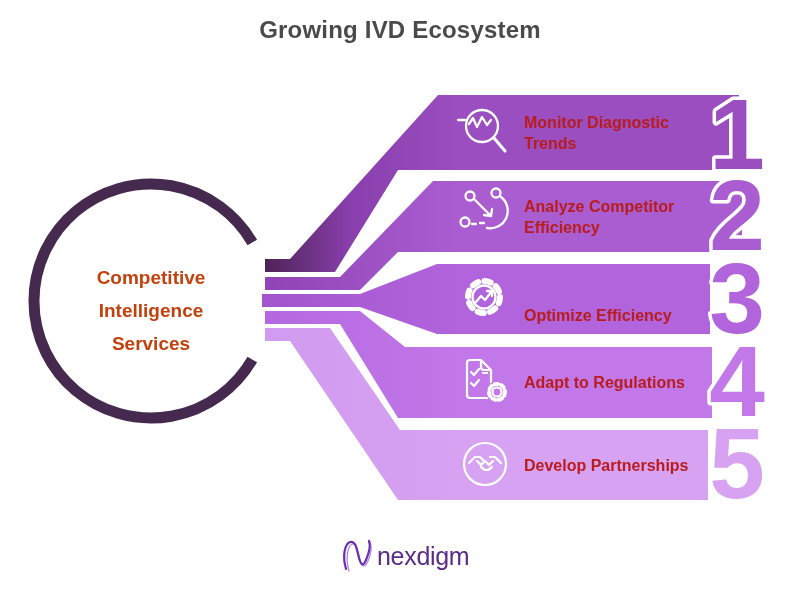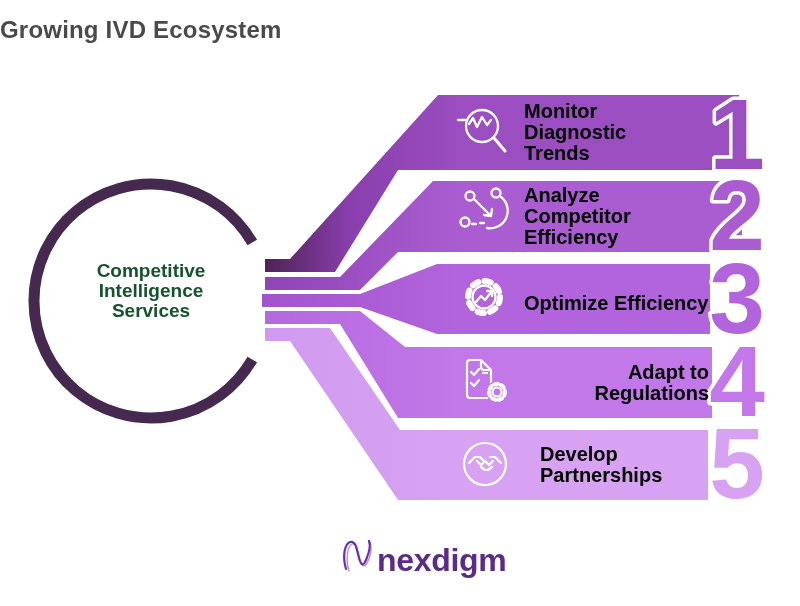--- a/index.html
+++ b/index.html
@@ -1,31 +1,31 @@
 <!DOCTYPE html>
 <html><head>
 <meta charset="utf-8">
 <style>
   html,body{margin:0;padding:0;background:#ffffff;}
   #stage{position:relative;width:800px;height:606px;background:#ffffff;overflow:hidden;
          font-family:"Liberation Sans",sans-serif;}
   #stage svg{position:absolute;left:0;top:0;}
   .abs{position:absolute;}
-  #title{left:0;top:16px;width:800px;text-align:left;font-size:24px;font-weight:bold;
+  #title{left:0;top:16px;width:800px;text-align:center;font-size:24px;font-weight:bold;
          color:#4a4a4a;letter-spacing:.2px;}
   #hub-label{left:76px;top:261px;width:150px;text-align:center;font-size:19px;font-weight:bold;
-             color:#14532d;line-height:20px;}
-  .banner-label{color:#000000;font-size:20px;font-weight:bold;line-height:21px;
+             color:#c2410c;line-height:33px;}
+  .banner-label{color:#b91c1c;font-size:16px;font-weight:bold;line-height:21px;
                 display:flex;align-items:center;}
   #label-1{left:524px;top:95px;height:75px;width:160px;}
   #label-2{left:524px;top:181px;height:71px;width:160px;}
-  #label-3{left:524px;top:268px;height:70px;width:185px;}
+  #label-3{left:524px;top:280px;height:70px;width:185px;}
   #label-4{left:524px;top:347px;height:71px;width:185px;text-align:right;}
-  #label-5{left:524px;top:430px;height:70px;width:185px;margin-left:16px;}
-  #brand-text{left:377px;top:542px;font-size:32px;font-weight:bold;color:#5b2b87;
+  #label-5{left:524px;top:430px;height:70px;width:185px;}
+  #brand-text{left:377px;top:542px;font-size:25px;font-weight:normal;color:#5b2b87;
               letter-spacing:-0.3px;}
   .num{font-family:"Liberation Sans",sans-serif;font-weight:bold;font-size:100px;
        stroke:#ffffff;stroke-width:7px;paint-order:stroke;stroke-linejoin:round;}
 </style>
 </head>
 <body>
 
 <div id="stage">
 
   <svg width="800" height="606" viewBox="0 0 800 606">

